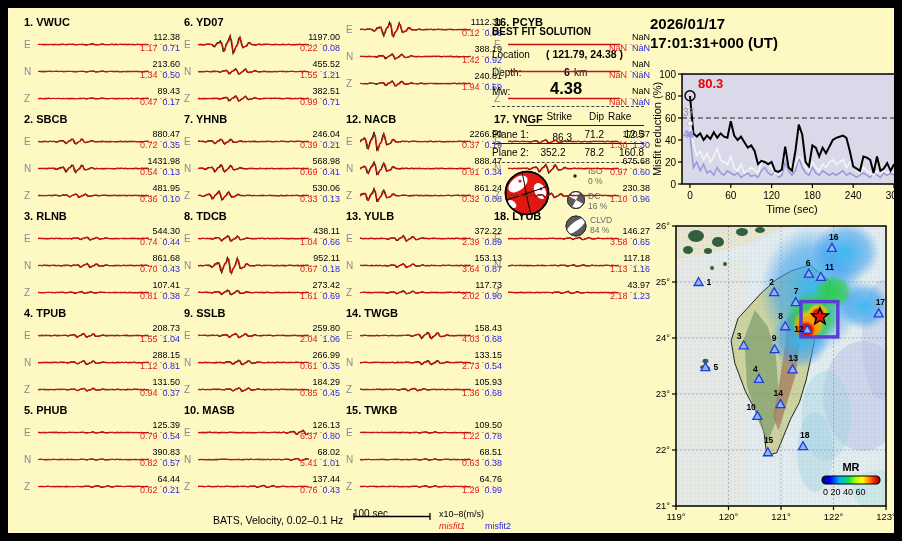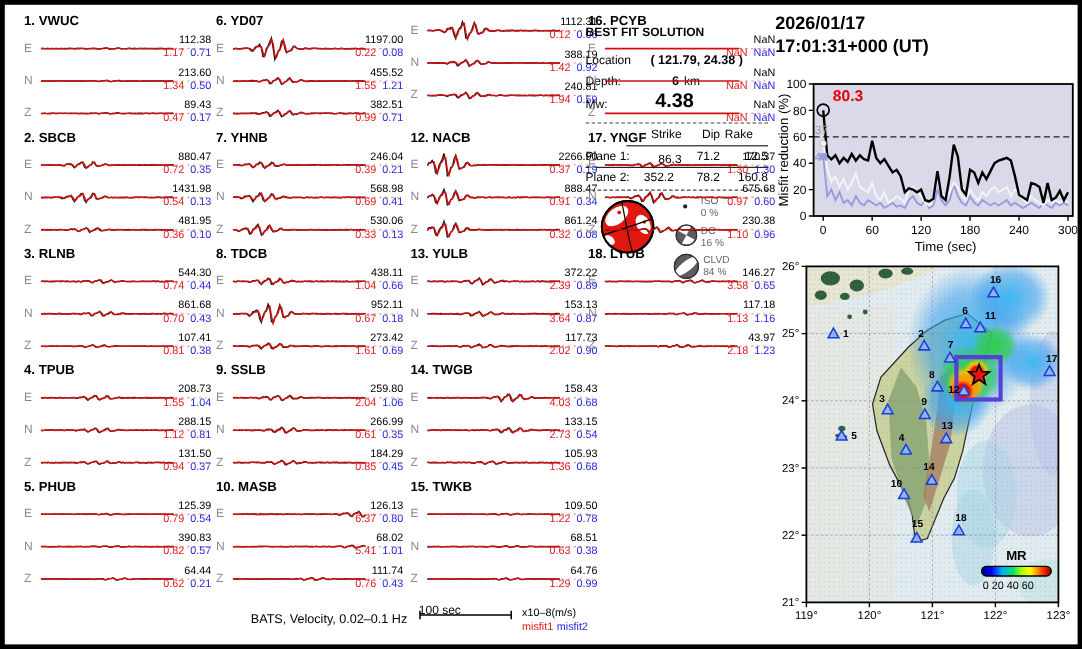--- a/index.html
+++ b/index.html
@@ -1,16 +1,16 @@
 <!DOCTYPE html>
 <html><head>
 <meta charset="utf-8">
 <style>
   html,body{margin:0;padding:0;background:#888;}
-  .page{position:relative;width:902px;height:541px;background:#ffffff;border:4px solid #000000;
+  .page{position:relative;width:902px;height:541px;background:#fef9c3;border:8px solid #000000;
         box-sizing:border-box;overflow:hidden;font-family:"Liberation Sans",sans-serif;color:#000;}
   .wavecol{position:absolute;top:8px;width:158px;}
   .station{height:97px;}
   .st-title{font-weight:bold;font-size:11px;height:15px;padding-left:2px;white-space:nowrap;}
   .chan{position:relative;height:27px;}
   .comp{position:absolute;left:2px;top:8px;font-size:10px;color:#8a8a8a;}
   .wf{position:absolute;left:16px;top:0;width:140px;height:27px;}
   .nums{position:absolute;right:0;top:1px;text-align:right;font-size:9px;line-height:11px;white-space:nowrap;}
   .val{color:#000;}
   .m1{color:#e31b1b;margin-right:5px;} .m2{color:#2727de;}
@@ -19,21 +19,21 @@
   .sol .abs{position:absolute;white-space:nowrap;}
   .hr-dash{position:absolute;border-top:1px dashed #444;height:0;}
   .hr-solid{position:absolute;border-top:1px solid #222;height:0;}
   
   .rtitle{position:absolute;left:642px;top:6px;width:256px;text-align:left;font-weight:bold;font-size:15px;line-height:19px;}
   .footer-cap{position:absolute;left:205px;top:506px;font-size:10.5px;}
   .scalebar{position:absolute;left:345px;top:502px;width:78px;height:12px;}
   .scalelabel{position:absolute;left:345px;top:500px;width:78px;text-align:left;font-size:10px;}
   .units{position:absolute;left:431px;top:501px;font-size:9px;}
   .misleg{position:absolute;left:431px;top:513px;font-size:9px;}
-  .misleg .m1{margin-right:3px;}
+  .misleg .m1{margin-right:20px;font-style:italic;}
   svg text{font-family:"Liberation Sans",sans-serif;}
 </style>
 </head>
 <body>
 
 <div class="page">
 
   <div class="wavecol" style="left:14px">
       <div class="station">
         <div class="st-title">1. VWUC</div>
@@ -415,21 +415,21 @@
           </div>
         </div>
         <div class="chan">
           <span class="comp">Z</span>
           <svg class="wf" viewBox="0 0 140 27">
             <line x1="112" y1="13.5" x2="138" y2="13.5" stroke="#dc9a9a" stroke-width="1" stroke-dasharray="2,3"></line>
             <path d="M0.0,13.62 L1.4,13.37 L2.8,13.50 L4.2,13.33 L5.6,13.64 L7.0,13.56 L8.4,13.44 L9.8,13.36 L11.2,13.36 L12.6,13.39 L14.0,13.67 L15.4,13.67 L16.8,13.66 L18.2,13.60 L19.6,13.37 L21.0,13.53 L22.4,13.67 L23.8,13.50 L25.2,13.52 L26.6,13.62 L28.0,13.42 L29.4,13.33 L30.8,13.55 L32.2,13.36 L33.6,13.50 L35.0,13.63 L36.4,13.67 L37.8,13.35 L39.2,13.35 L40.6,13.40 L42.0,13.46 L43.4,13.29 L44.8,13.35 L46.2,13.29 L47.6,13.44 L49.0,13.61 L50.4,13.74 L51.8,13.40 L53.2,13.12 L54.6,13.32 L56.0,12.95 L57.4,13.38 L58.8,14.37 L60.2,14.26 L61.6,13.36 L63.0,13.21 L64.4,12.78 L65.8,12.26 L67.2,13.46 L68.6,14.47 L70.0,14.07 L71.4,13.83 L72.8,13.42 L74.2,12.62 L75.6,12.64 L77.0,13.42 L78.4,13.83 L79.8,13.70 L81.2,13.81 L82.6,13.66 L84.0,13.07 L85.4,13.45 L86.8,13.41 L88.2,13.65 L89.6,13.71 L91.0,13.53 L92.4,13.44 L93.8,13.32 L95.2,13.56 L96.6,13.61 L98.0,13.61 L99.4,13.51 L100.8,13.57 L102.2,13.54 L103.6,13.66 L105.0,13.52 L106.4,13.36 L107.8,13.59 L109.2,13.55 L110.6,13.46" stroke="#151515" stroke-width="1.1" fill="none"></path>
             <path d="M0.0,13.51 L1.4,13.32 L2.8,13.35 L4.2,13.35 L5.6,13.52 L7.0,13.63 L8.4,13.50 L9.8,13.43 L11.2,13.41 L12.6,13.67 L14.0,13.55 L15.4,13.60 L16.8,13.33 L18.2,13.47 L19.6,13.34 L21.0,13.45 L22.4,13.67 L23.8,13.45 L25.2,13.53 L26.6,13.42 L28.0,13.44 L29.4,13.38 L30.8,13.34 L32.2,13.66 L33.6,13.46 L35.0,13.52 L36.4,13.48 L37.8,13.51 L39.2,13.49 L40.6,13.57 L42.0,13.50 L43.4,13.47 L44.8,13.59 L46.2,13.47 L47.6,13.49 L49.0,13.60 L50.4,13.61 L51.8,13.46 L53.2,13.32 L54.6,13.48 L56.0,13.17 L57.4,13.13 L58.8,14.03 L60.2,14.37 L61.6,13.68 L63.0,13.17 L64.4,13.22 L65.8,12.44 L67.2,12.81 L68.6,14.12 L70.0,14.49 L71.4,13.88 L72.8,13.48 L74.2,13.32 L75.6,12.55 L77.0,13.24 L78.4,13.87 L79.8,13.99 L81.2,13.88 L82.6,13.72 L84.0,13.30 L85.4,13.35 L86.8,13.45 L88.2,13.55 L89.6,13.38 L91.0,13.65 L92.4,13.68 L93.8,13.61 L95.2,13.35 L96.6,13.57 L98.0,13.53 L99.4,13.66 L100.8,13.43 L102.2,13.49 L103.6,13.36 L105.0,13.48 L106.4,13.48 L107.8,13.47 L109.2,13.54 L110.6,13.57" stroke="#cf1010" stroke-width="1.25" fill="none"></path>
           </svg>
           <div class="nums">
-            <div class="val">111.74</div>
+            <div class="val">137.44</div>
             <div><span class="m1">0.76</span><span class="m2">0.43</span></div>
           </div>
         </div>
       </div>
     </div>
   <div class="wavecol" style="left:336px">
       <div class="station">
         <div class="chan">
           <span class="comp">E</span>
           <svg class="wf" viewBox="0 0 140 27">

